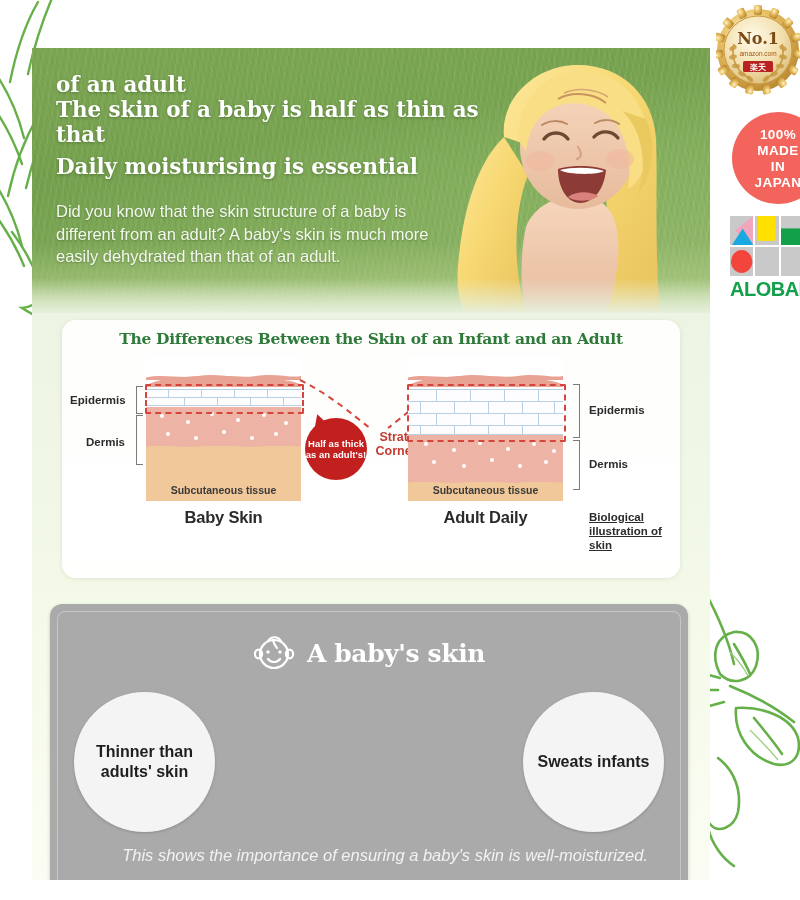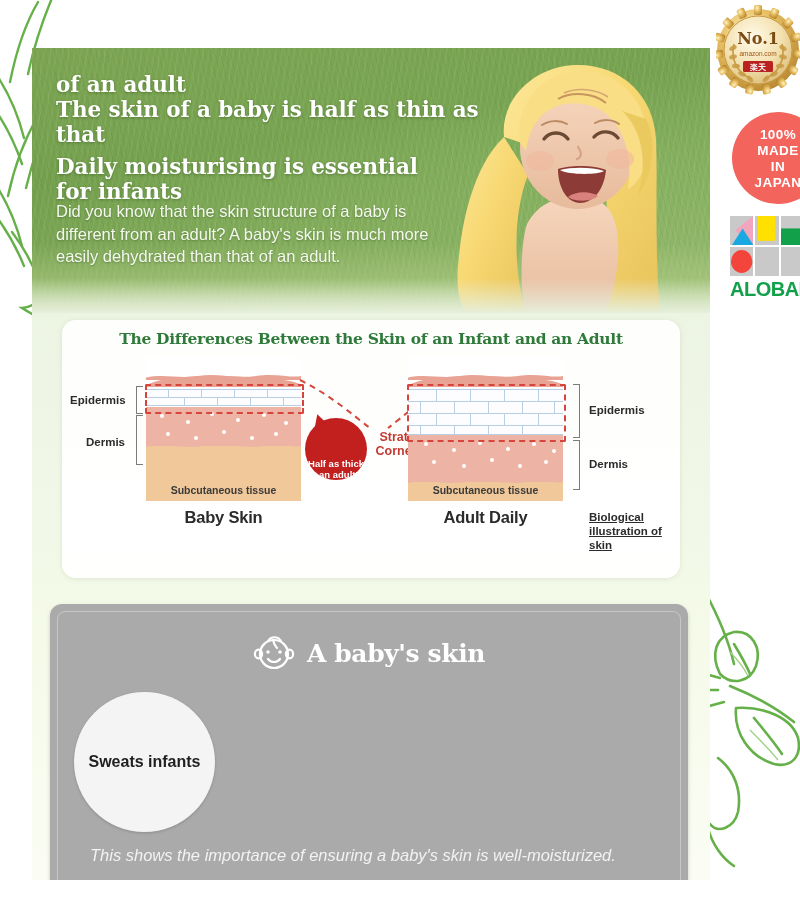--- a/index.html
+++ b/index.html
@@ -99,21 +99,21 @@
       border-top:1.5px solid #7b7b7b;border-bottom:1.5px solid #7b7b7b;width:6px;}
   .bracket.r{border:none;border-right:1.5px solid #7b7b7b;
       border-top:1.5px solid #7b7b7b;border-bottom:1.5px solid #7b7b7b;}
 
   #sc-label{
     position:absolute;left:298px;top:110px;width:86px;text-align:center;
     color:#c23b32;font-size:12.5px;font-weight:700;line-height:14px;
   }
   #half-badge{
     position:absolute;left:243px;top:98px;width:62px;height:62px;border-radius:50%;
-    background:#c21f1f;color:#fff;display:flex;align-items:flex-end;justify-content:center;
+    background:#c21f1f;color:#fff;display:flex;align-items:center;justify-content:center;
     text-align:center;font-size:9.5px;font-weight:700;line-height:11px;
   }
   #half-badge .tail{
     position:absolute;left:8px;top:-4px;width:0;height:0;
     border-left:6px solid transparent;border-right:6px solid transparent;
     border-bottom:11px solid #c21f1f;transform:rotate(-18deg);
   }
   #bio-note{
     position:absolute;left:527px;top:190px;width:90px;color:#2b2b2b;
     font-size:11.5px;font-weight:700;line-height:14px;text-decoration:underline;
@@ -137,21 +137,21 @@
   }
   #bubbles{position:absolute;left:24px;top:88px;width:590px;height:140px;
      display:flex;justify-content:space-between;}
   .bubble{
     width:141px;height:140px;border-radius:50%;background:#f4f4f4;
     display:flex;align-items:center;justify-content:center;text-align:center;
     color:#1f1f1f;font-size:16px;font-weight:700;line-height:20px;
     box-shadow:0 1px 3px rgba(0,0,0,.18);padding:0 8px;box-sizing:border-box;
   }
   #panel-foot{
-    position:absolute;left:40px;top:240px;width:558px;text-align:left;
+    position:absolute;left:40px;top:240px;width:558px;text-align:right;
     color:#f2f2f2;font-style:italic;font-size:16.5px;line-height:22px;
   }
 
   
   #badges{position:absolute;right:0px;top:4px;width:90px;}
   #medal{position:absolute;left:6px;top:0;width:84px;height:92px;}
   #jp{
     position:absolute;left:22px;top:108px;width:92px;height:92px;border-radius:50%;
     background:#f2645c;color:#fff;display:flex;flex-direction:column;
     align-items:center;justify-content:center;gap:1px;
@@ -251,21 +251,20 @@
           <path d="M152 119 C164 116 184 116 196 120 C190 124 160 124 152 119 Z" fill="#ffffff"></path>
           <path d="M160 146 C168 140 182 140 190 145 C184 151 166 151 160 146 Z" fill="#d9817c"></path>
         </svg>
       </div>
 
       <div id="headline">
         <div class="h-line">of an adult</div>
         <div class="h-line">The skin of a baby is half as thin as that</div>
         <div class="h-gap"></div>
         <div class="h-line">Daily moisturising is essential</div>
-        <div class="h-line">for infants</div>
       </div>
       <div id="blurb">Did you know that the skin structure of a baby is different from an adult? A baby's skin is much more easily dehydrated than that of an adult.</div>
       <div id="hero-fade"></div>
     </div>
 
     <div id="diagram">
       <div id="diagram-title">The Differences Between the Skin of an Infant and an Adult</div>
 
       <div class="layer-lbl" style="left:8px;top:74px;">Epidermis</div>
       <div class="bracket" style="left:74px;top:66px;height:26px;"></div>
@@ -394,20 +393,21 @@
             <path d="M20 8 C21 12 22 14 24 16"></path>
           </g>
           <circle cx="15" cy="20" r="1.8" fill="#ffffff"></circle>
           <circle cx="27" cy="20" r="1.8" fill="#ffffff"></circle>
           <path d="M15 27 C18 31 24 31 27 27" stroke="#ffffff" stroke-width="2.2" fill="none" stroke-linecap="round"></path>
         </svg>
         <span class="ttl">A baby's skin</span>
       </div>
 
       <div id="bubbles">
+        <div class="bubble">Thinner than adults' skin</div>
         <div class="bubble">Sweats infants</div>
       </div>
 
       <div id="panel-foot">This shows the importance of ensuring a baby's skin is well-moisturized.</div>
     </div>
   </div>
 
   <div id="badges">
 
     <svg id="medal" viewBox="0 0 84 92">

